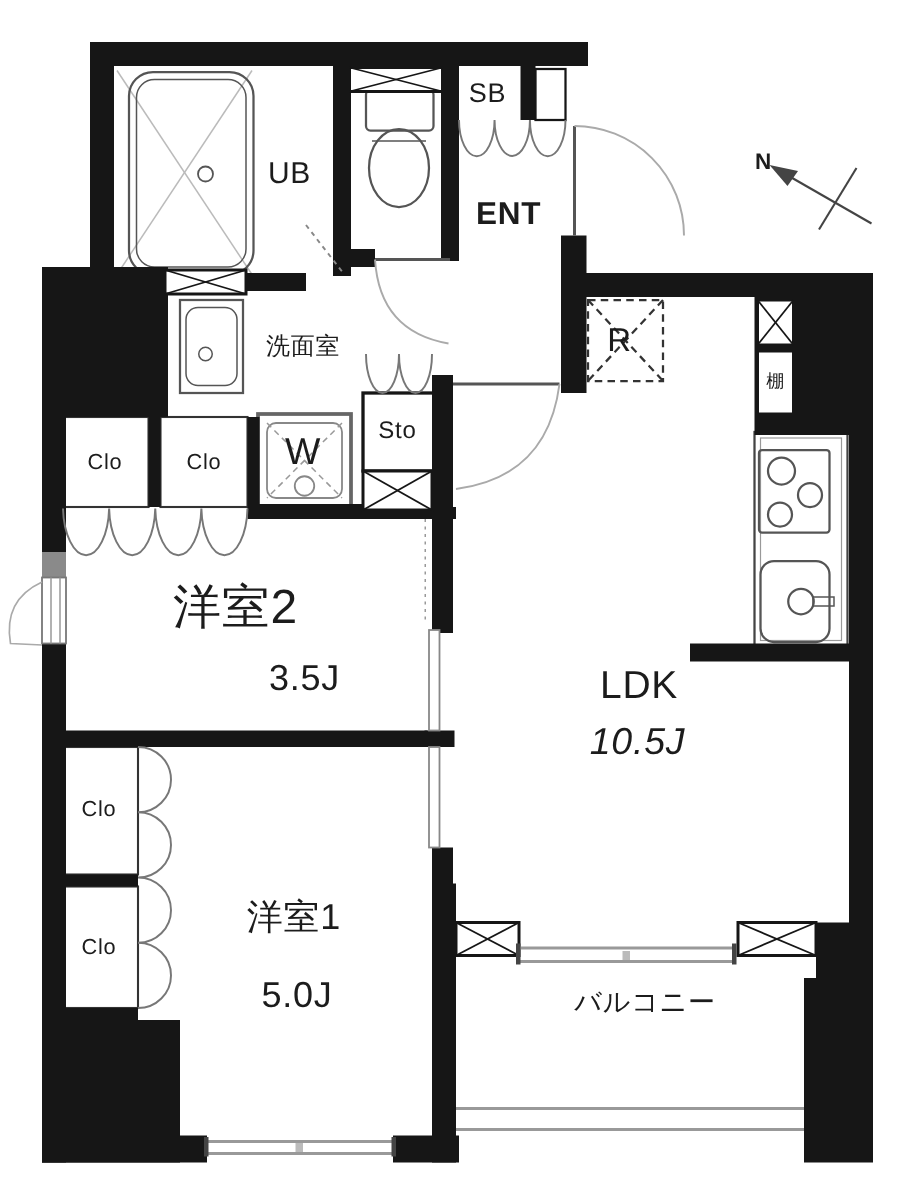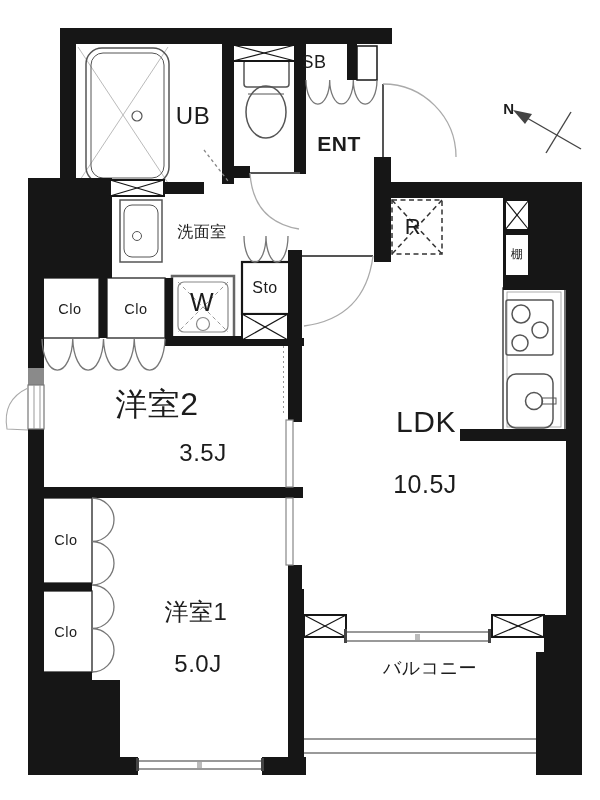--- a/index.html
+++ b/index.html
@@ -219,34 +219,34 @@
     </g>
   </g>
 
   <g>
     <line x1="527" y1="118" x2="581" y2="149" stroke="#444" stroke-width="1.4"></line>
     <polygon points="513,110 532,114 525,124" fill="#444"></polygon>
     <line x1="546" y1="153" x2="571" y2="112" stroke="#444" stroke-width="1.4"></line>
   </g>
 </svg>
 
-<div class="lbl" style="left:193px;top:116px;font-size:24px;">UB</div>
-<div class="lbl" style="left:314px;top:62px;font-size:18px;">SB</div>
+<div class="lbl" style="left:193px;top:116px;font-size:20px;">UB</div>
+<div class="lbl" style="left:325px;top:62px;font-size:18px;">SB</div>
 <div class="lbl" style="left:339px;top:143px;font-size:21px;font-weight:bold;">ENT</div>
 <div class="lbl" style="left:202px;top:232px;font-size:16px;">洗面室</div>
 <div class="lbl" style="left:202px;top:302px;font-size:25px;">W</div>
 <div class="lbl" style="left:265px;top:288px;font-size:16px;text-align:right;">Sto</div>
 <div class="lbl" style="left:70px;top:309px;font-size:14.5px;">Clo</div>
 <div class="lbl" style="left:136px;top:309px;font-size:14.5px;">Clo</div>
 <div class="lbl" style="left:157px;top:404px;font-size:32px;">洋室2</div>
 <div class="lbl" style="left:158px;top:453px;font-size:24px;margin-left:45px;">3.5J</div>
 <div class="lbl" style="left:66px;top:540px;font-size:14.5px;">Clo</div>
 <div class="lbl" style="left:66px;top:632px;font-size:14.5px;">Clo</div>
 <div class="lbl" style="left:196px;top:612px;font-size:24px;">洋室1</div>
 <div class="lbl" style="left:198px;top:664px;font-size:24px;">5.0J</div>
-<div class="lbl" style="left:426px;top:422px;font-size:30px;">LDK</div>
-<div class="lbl" style="left:425px;top:484px;font-size:25px;">10.5J</div>
+<div class="lbl" style="left:426px;top:456px;font-size:26px;">LDK</div>
+<div class="lbl" style="left:425px;top:495px;font-size:25px;font-style:italic;">10.5J</div>
 <div class="lbl" style="left:430px;top:668px;font-size:18px;">バルコニー</div>
 <div class="lbl" style="left:413px;top:227px;font-size:22px;">R</div>
 <div class="lbl" style="left:517px;top:254px;font-size:12px;">棚</div>
 <div class="lbl" style="left:509px;top:108px;font-size:15px;font-weight:600;">N</div>
 
 </div>
 
 </body></html>

